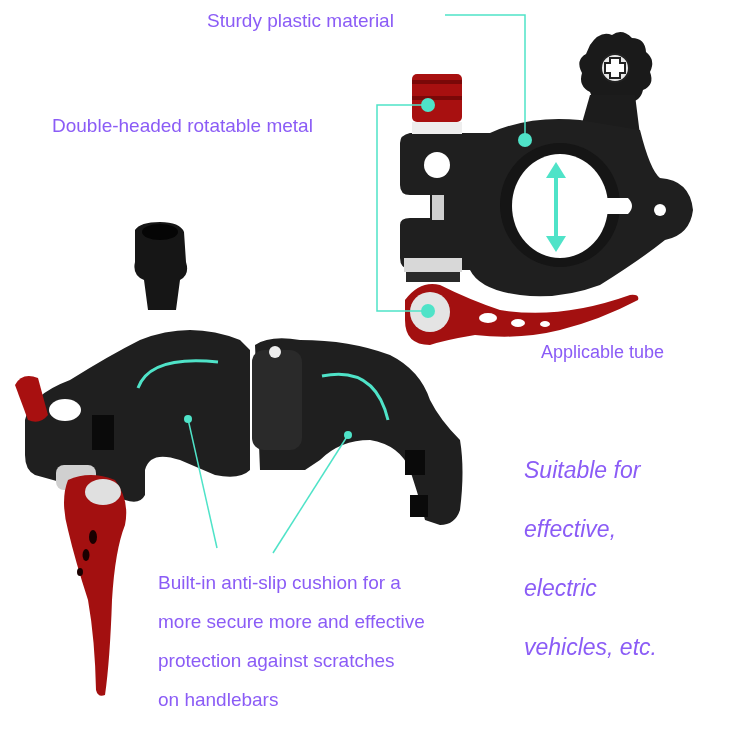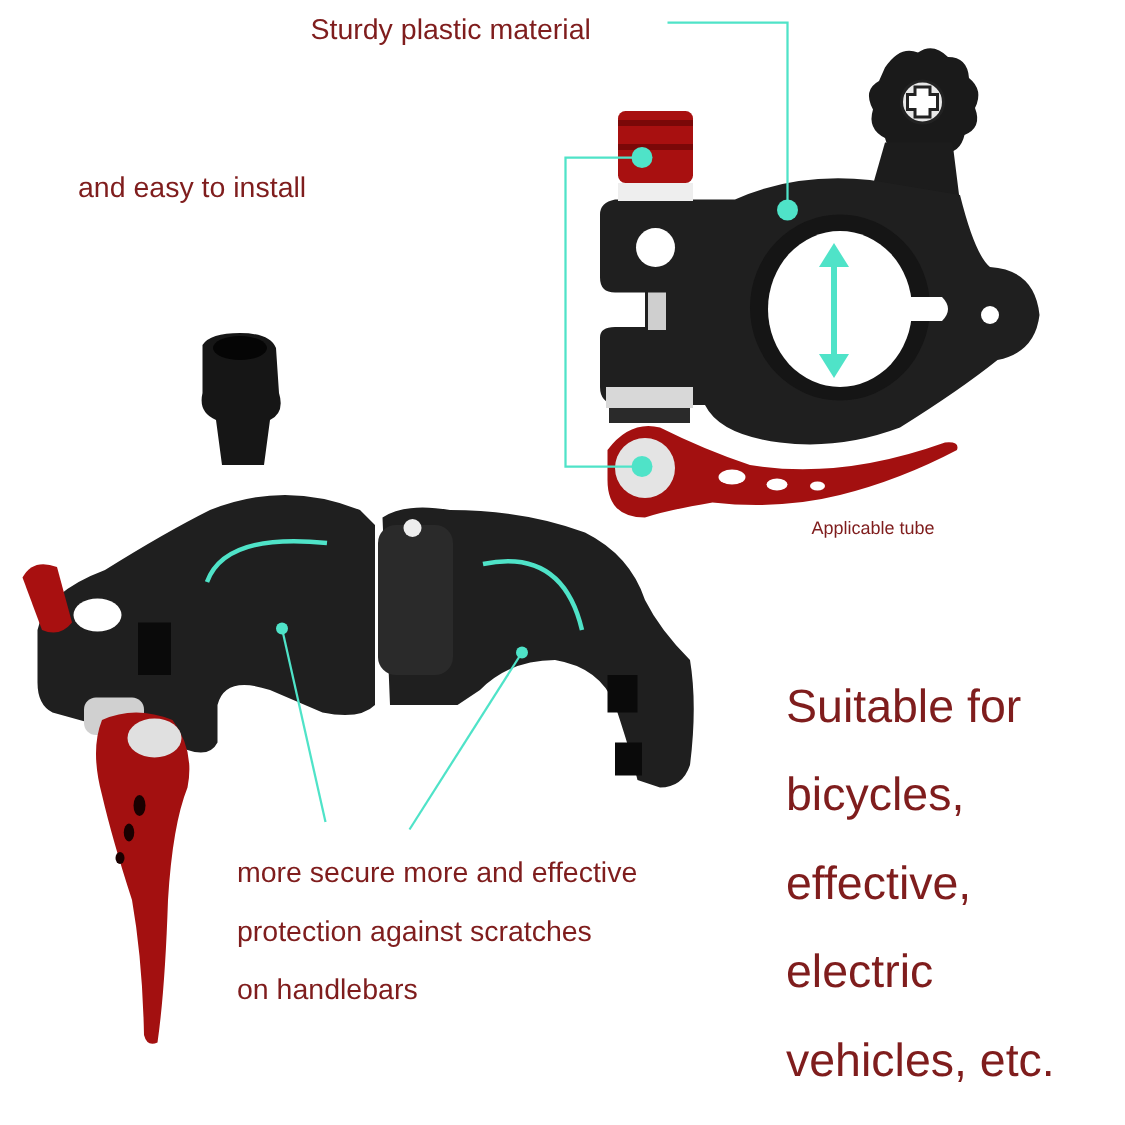--- a/index.html
+++ b/index.html
@@ -1,21 +1,21 @@
 <!DOCTYPE html>
 <html><head>
 <meta charset="utf-8">
 <style>
   html, body { margin: 0; padding: 0; background: #ffffff; }
   body { width: 750px; height: 750px; position: relative; overflow: hidden;
          font-family: "Liberation Sans", sans-serif; color: #111111; }
-  .label { position: absolute; font-family: "Liberation Sans", sans-serif; color: #7f1d1d; white-space: nowrap; }
+  .label { position: absolute; font-family: "Liberation Sans", sans-serif; color: #8b5cf6; white-space: nowrap; }
   .lbl-sm { font-size: 19px; line-height: 39px; }
-  .lbl-md { font-size: 12px; line-height: 39px; }
-  .lbl-lg { font-size: 31px; line-height: 59px; }
+  .lbl-md { font-size: 18px; line-height: 39px; }
+  .lbl-lg { font-size: 23px; line-height: 59px; font-style: italic; }
   svg { position: absolute; left: 0; top: 0; }
 </style>
 </head>
 <body>
 
 <svg width="750" height="750" viewBox="0 0 750 750">
 
   <g>
 
     <g>
@@ -102,32 +102,32 @@
     <line x1="348" y1="435" x2="273" y2="553" stroke="#4fe3c8" stroke-width="1.5"></line>
     <circle cx="348" cy="435" r="4" fill="#4fe3c8"></circle>
   </g>
 </svg>
 
 <div class="label lbl-sm" style="left:207px; top:1px;">
   <span>Sturdy plastic material</span>
 </div>
 
 <div class="label lbl-sm" style="left:52px; top:106px;">
-  <div>and easy to install</div>
+  <div>Double-headed rotatable metal</div>
 </div>
 
 <div class="label lbl-md" style="left:541px; top:333px;">
   <div>Applicable tube</div>
 </div>
 
 <div class="label lbl-sm" style="left:158px; top:563px;">
+  <div>Built-in anti-slip cushion for a</div>
   <div>more secure more and effective</div>
   <div>protection against scratches</div>
   <div>on handlebars</div>
 </div>
 
 <div class="label lbl-lg" style="left:524px; top:441px;">
   <div>Suitable for</div>
-  <div>bicycles,</div>
   <div>effective,</div>
   <div>electric</div>
   <div>vehicles, etc.</div>
 </div>
 
 </body></html>

